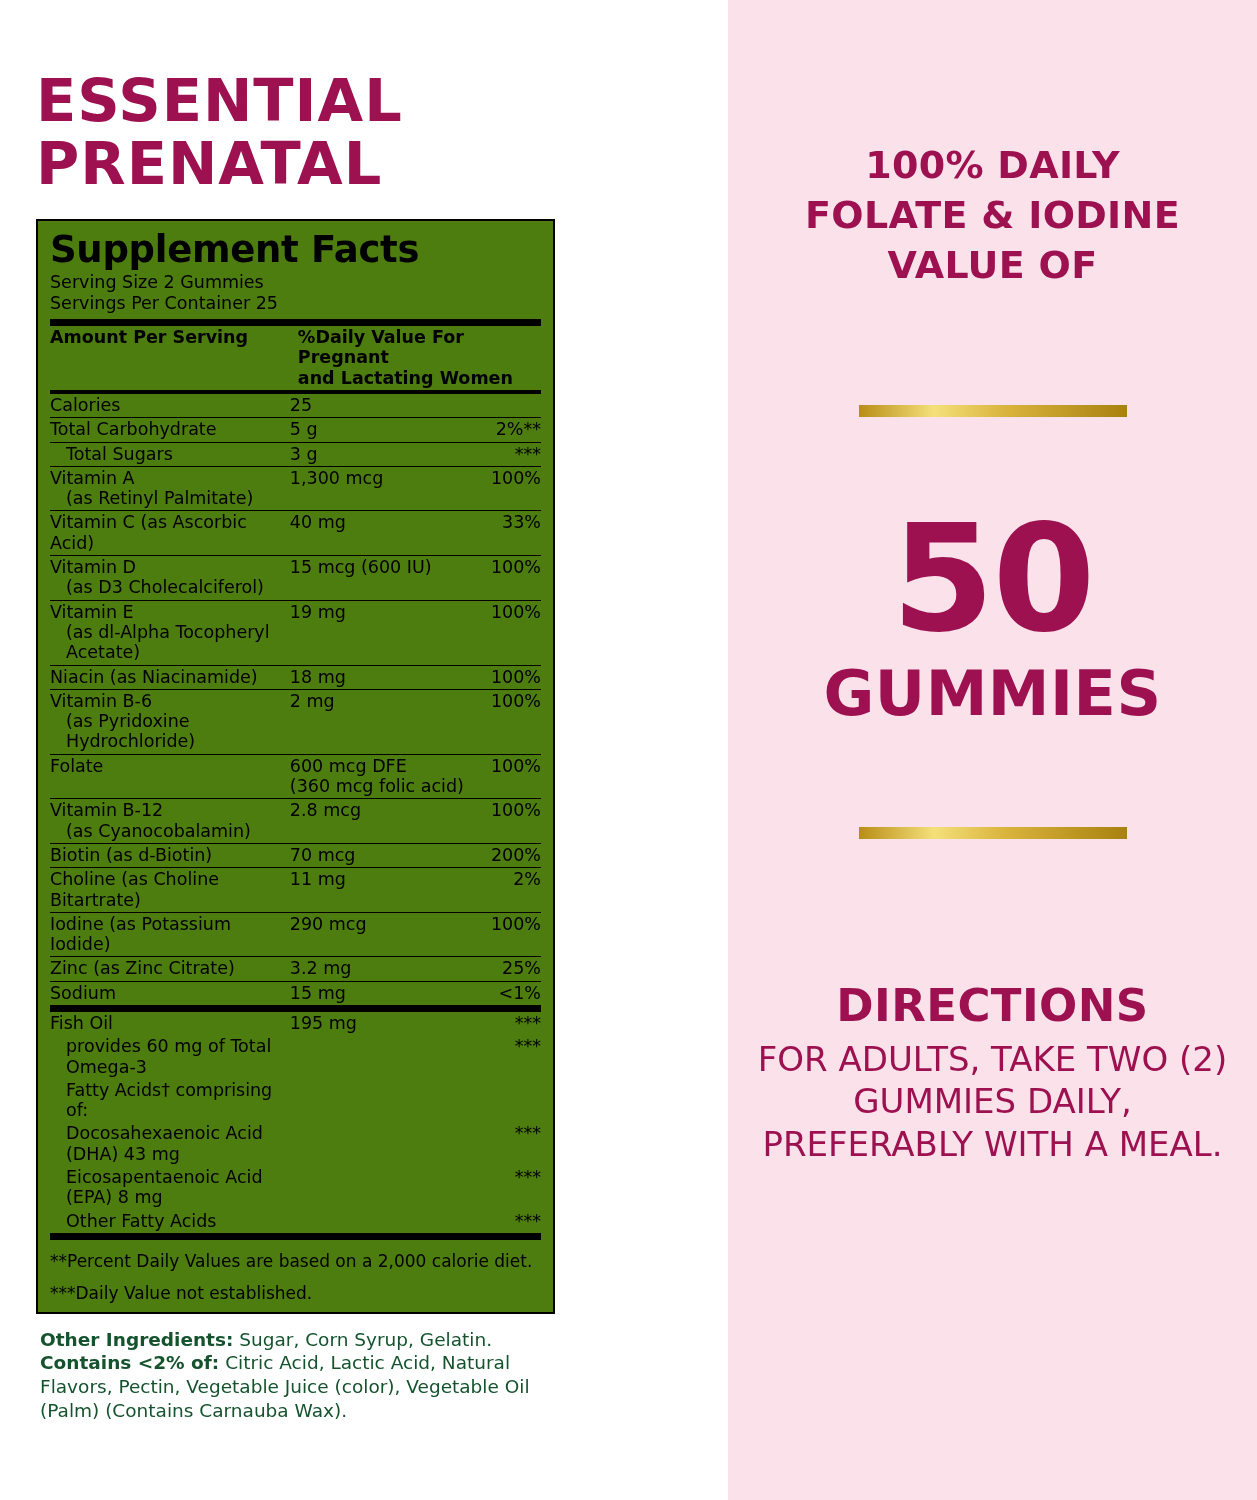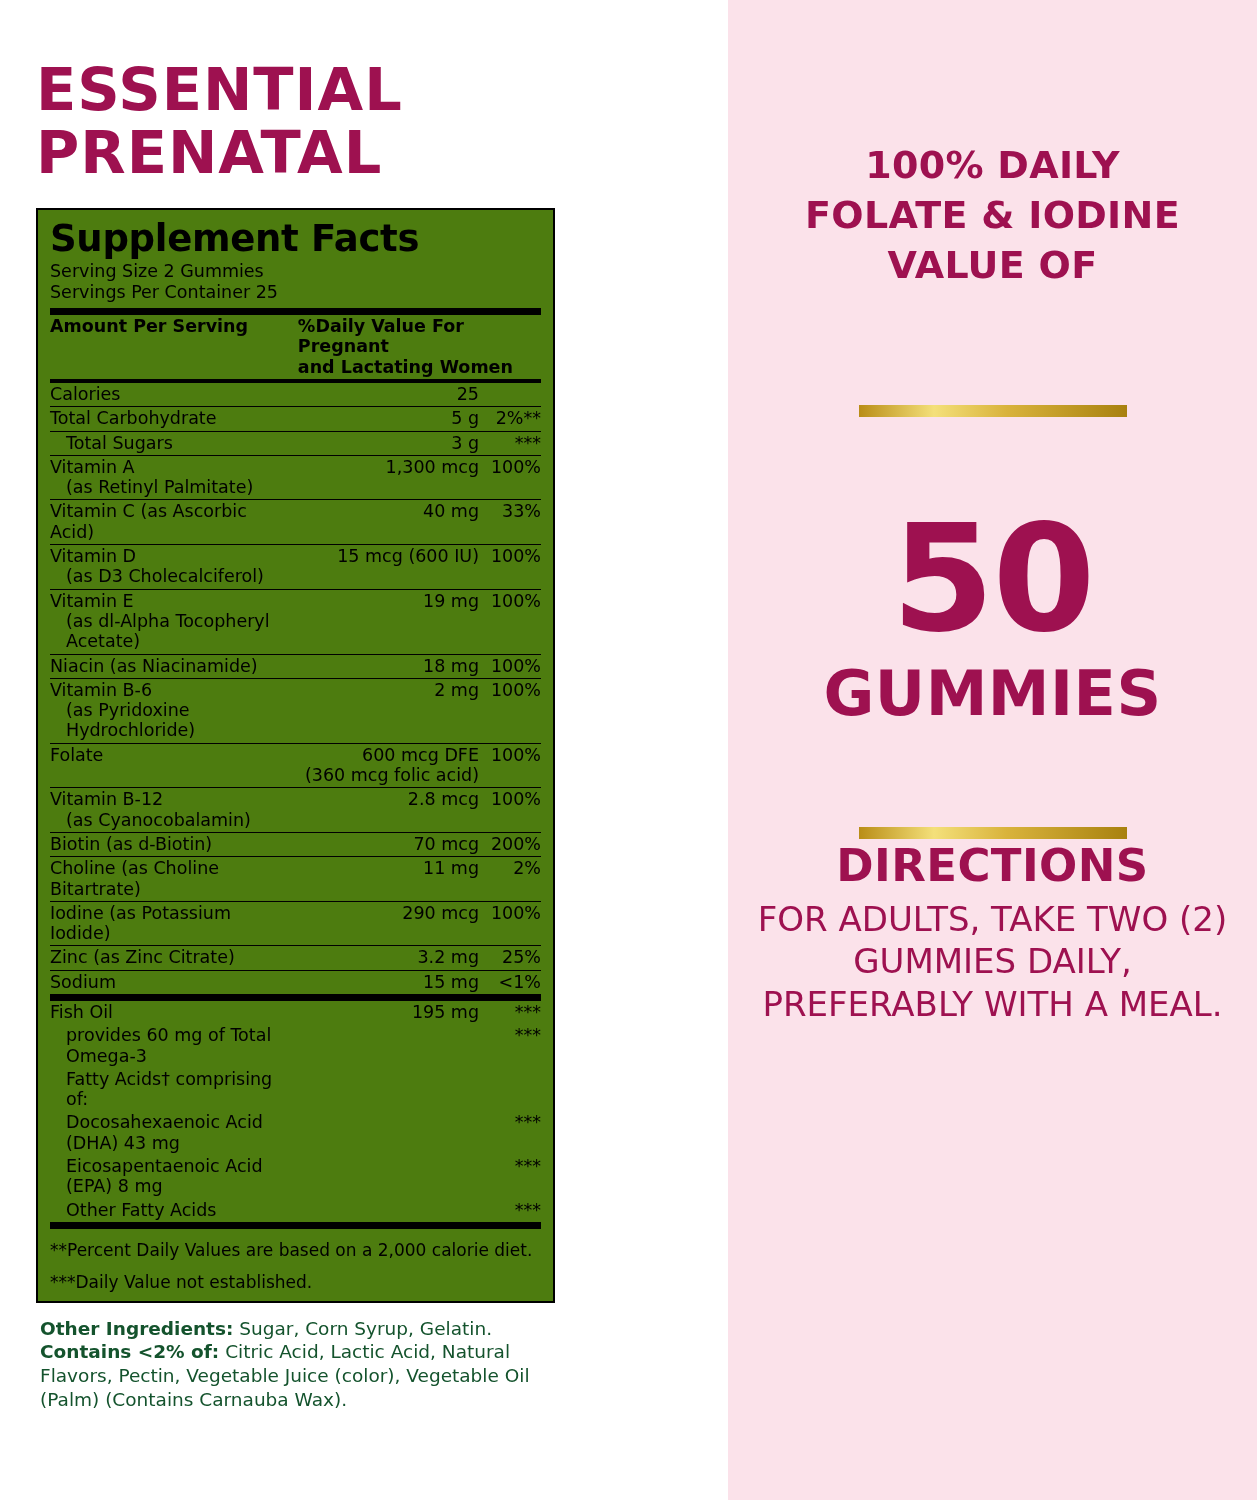--- a/index.html
+++ b/index.html
@@ -23,20 +23,21 @@
     position: relative;
   }
   .brand-title {
     color: #9e1150;
     font-family: "DejaVu Sans", sans-serif;
     font-weight: bold;
     font-size: 59px;
     letter-spacing: 1px;
     line-height: 1.07;
     margin-left: 8px;
+    margin-top: 11px;
   }
   .brand-title .line2 { display: block; }
 
   
   .sf-panel {
     margin-top: 24px;
     margin-left: 8px;
     width: 519px;
     border: 2.5px solid #000;
     background: #4d7c0f;
@@ -62,21 +63,21 @@
     font-size: 17.5px;
   }
   table.sf td {
     padding: 1px 0 2px 0;
     vertical-align: top;
     border-bottom: 1.3px solid #000;
     line-height: 1.16;
   }
   table.sf tr.nb td { border-bottom: none; }
   td.name { text-align: left; }
-  td.amt { text-align: right; white-space: nowrap; margin-top: 48px; }
+  td.amt { text-align: left; white-space: nowrap; margin-top: 48px; }
   td.dv  { text-align: right; white-space: nowrap; width: 62px; }
   .hdr td { font-weight: bold; border-bottom: 4.5px solid #000 !important; padding-bottom: 3px;}
   .hdr .dvhdr { text-align: left; padding-left: 8px; }
   .indent1 { padding-left: 16px !important; }
   .indent2 { padding-left: 32px !important; }
   .subline { font-size: 17.5px; }
   .thickline td { border-bottom: 7px solid #000 !important; }
   .footnotes {
     font-size: 17px;
     line-height: 1.17;
@@ -124,20 +125,21 @@
     letter-spacing: -2px;
   }
   .count-label {
     font-size: 62px;
     font-weight: bold;
     letter-spacing: 0.5px;
     margin-top: 10px;
   }
   .bar2 { margin-top: 97px; }
   .dir-title {
+    margin-top: 140px;
     font-size: 45px;
     font-weight: bold;
     letter-spacing: 0.4px;
   }
   .dir-body {
     margin-top: 6px;
     font-size: 34px;
     line-height: 1.26;
   }
 </style>

